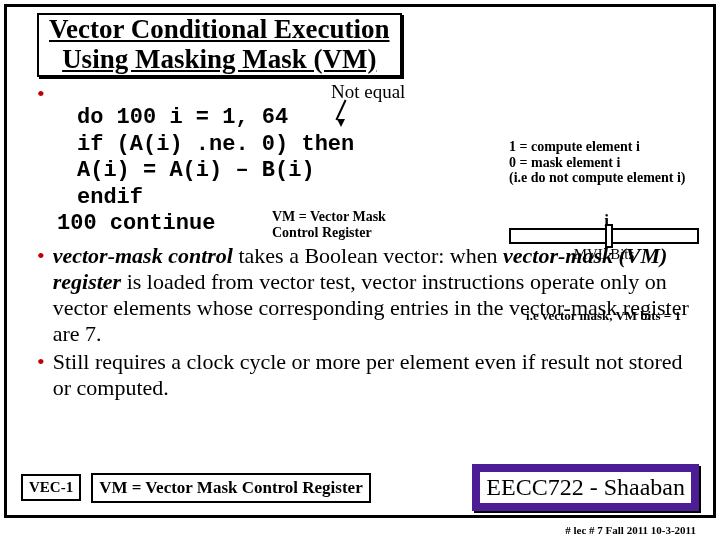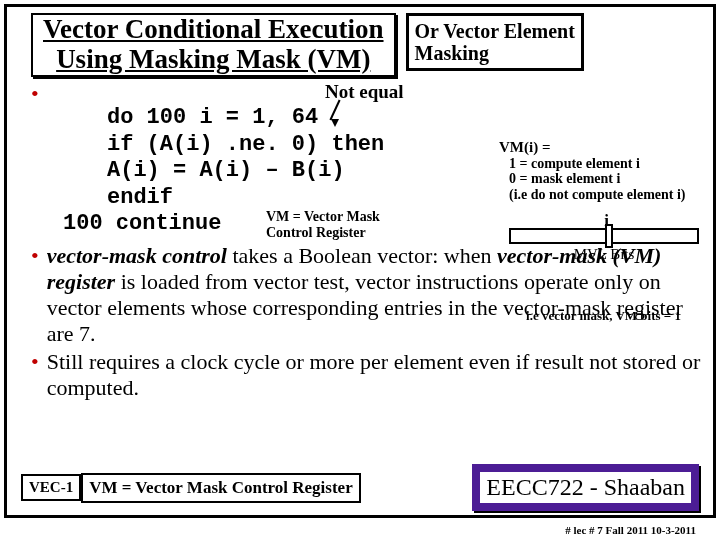--- a/index.html
+++ b/index.html
@@ -1,85 +1,80 @@
 <!DOCTYPE html>
 <html><head>
 <meta charset="utf-8">
 <style>
   * { margin:0; padding:0; box-sizing:border-box; }
   body { width:720px; height:540px; background:#fff; font-family:"Times New Roman",serif; color:#000; overflow:hidden; position:relative; }
-  .frame { position:absolute; top:4px; left:4px; right:4px; bottom:22px; border:3px solid #000; padding:6px 12px 4px 24px; }
+  .frame { position:absolute; top:4px; left:4px; right:4px; bottom:22px; border:3px solid #000; padding:6px 12px 4px 30px; }
   .header { display:flex; gap:10px; align-items:flex-start; margin-bottom:4px; }
   .title-box { border:2px solid #000; padding:0 10px 1px 10px; text-align:center; font-weight:bold; font-size:27px; line-height:1.1; box-shadow:2px 2px 0 #000; }
   .title-box u { text-decoration:underline; }
   .alt-box { border:3px solid #000; padding:4px 6px; font-weight:bold; font-size:20px; line-height:1.1; }
   .bullet-row { display:flex; align-items:flex-start; margin-top:4px; }
   .bul { color:#c00000; font-size:22px; margin-right:8px; line-height:1; margin-top:2px; }
   .suppose { font-weight:bold; font-size:23px; }
-  .code { font-family:"Courier New",monospace; font-weight:bold; font-size:22px; line-height:1.2; margin-left:76px; }
+  .code { font-family:"Courier New",monospace; font-weight:bold; font-size:22px; line-height:1.2; margin-left:40px; }
   .code-wrap { position:relative; }
-  .neq { position:absolute; left:294px; top:-24px; font-weight:bold; font-size:19px;text-align:right; }
+  .neq { position:absolute; left:294px; top:-24px; font-weight:normal; font-size:19px;text-align:right; }
   .arrowline2 { position:absolute; left:303px; top:-6px; transform:rotate(25deg); width:2px; height:22px; background:#000; }
   .arrowhead { position:absolute; left:300px; top:14px; width:0; height:0; border-left:4px solid transparent; border-right:4px solid transparent; border-top:8px solid #000; }
   .vm-side { position:absolute; right:-6px; top:34px; width:208px; font-size:14px; font-weight:bold; line-height:1.1; }
   .vm-side .hdr { font-size:15px; }
   .vm-side .sub { margin-left:10px; }
   .i-label { position:absolute; right:92px; top:106px; font-size:17px; font-weight:bold; }
   .reg { position:absolute; right:2px; top:123px; }
   .reg-box { width:190px; height:16px; border:2px solid #000; position:relative; background:#fff; }
   .reg-bit { position:absolute; top:-6px; left:94px; width:8px; height:24px; background:#fff; border:2px solid #000; }
   .reg-lbl { text-align:center; font-size:15px; margin-top:2px; }
   .vm-cap { position:absolute; left:196px; top:104px; font-size:14px; font-weight:bold; line-height:1.1;margin-left:39px; }
   ul.main { list-style:none; margin-top:6px; }
   ul.main > li { display:flex; align-items:flex-start; margin-bottom:2px; }
   .para { font-size:22px; line-height:1.18; }
   .para .ib { font-style:italic; font-weight:bold; }
   .tiny { font-size:13px; font-weight:bold; position:absolute; right:20px; }
-  .footer-row { display:flex; align-items:center; margin-top:4px; position:absolute; bottom:4px; left:14px; right:14px; }
+  .footer-row { display:flex; align-items:center; margin-top:4px; gap:10px; position:absolute; bottom:4px; left:14px; right:14px; }
   .vec1 { border:2px solid #000; padding:3px 6px; font-weight:bold; font-size:15px; }
   .vmctrl { border:2px solid #000; padding:3px 6px; font-weight:bold; font-size:17px; flex:0 0 auto; }
   .course { border:8px solid #4c1d95; padding:2px 6px; font-size:24px; box-shadow:2px 2px 0 #000; margin-left:auto; }
   .pagefoot { position:absolute; right:24px; bottom:4px; font-size:11px; font-weight:bold; }
 </style>
 </head>
 <body>
 
 <div class="frame">
   <div class="header">
     <div class="title-box">
       <u><span>Vector Conditional Execution</span></u><br>
       <u><span>Using Masking Mask (VM)</span></u>
-    </div>
-    <div class="alt-box">
-      <span>Or Vector Element</span><br>
-      <span>Masking</span>
     </div>
   </div>
 
   <div class="bullet-row">
     <span class="bul">•</span>
   </div>
 
   <div class="code-wrap">
     <div class="neq">Not equal</div>
     <div class="arrowline2"></div>
     <div class="arrowhead"></div>
     <div class="code">do 100 i = 1, 64</div>
     <div class="code">   if (A(i) .ne. 0) then</div>
     <div class="code">         A(i) = A(i) – B(i)</div>
     <div class="code">   endif</div>
-    <div class="code" style="margin-left:32px">100 continue</div>
+    <div class="code" style="margin-left:20px">100 continue</div>
 
     <div class="vm-cap">
       <span>VM = Vector Mask</span><br>
       <span>Control Register</span>
     </div>
 
     <div class="vm-side">
-      <div class="hdr">VM(i) =</div>
       <div class="sub">1 = compute element i</div>
       <div class="sub">0 = mask element i</div>
       <div class="sub">(i.e do not compute element i)</div>
     </div>
     <div class="i-label">i</div>
     <div class="reg">
       <div class="reg-box">
           <div class="reg-bit"></div>
         </div>
       <div class="reg-lbl">MVL Bits</div>

